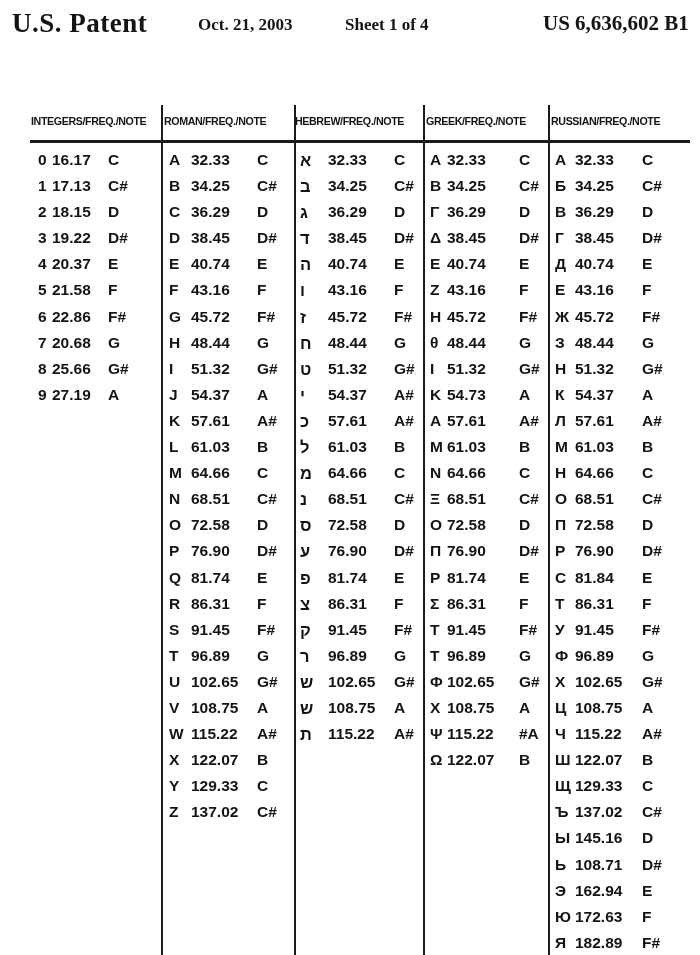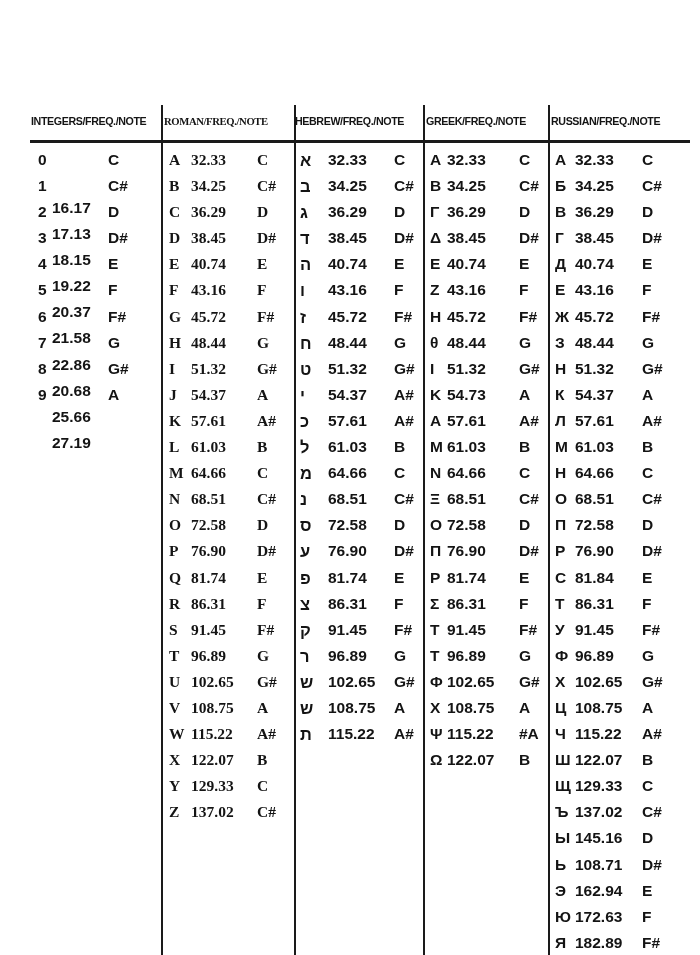--- a/index.html
+++ b/index.html
@@ -14,42 +14,48 @@
   .p-title{position:absolute;left:12px;top:8px;font-size:27px;letter-spacing:.5px;}
   .p-date{position:absolute;left:198px;top:15px;font-size:17px;}
   .p-sheet{position:absolute;left:345px;top:15px;font-size:17px;}
   .p-number{position:absolute;left:543px;top:11px;font-size:21px;}
   
   .ftable{position:absolute;left:30px;top:105px;width:660px;height:850px;}
   .vline{position:absolute;top:0;bottom:0;width:2px;background:#1a1a1a;}
   .vl1{left:131px;} .vl2{left:264px;} .vl3{left:393px;} .vl4{left:518px;}
   .hline{position:absolute;left:0;top:35px;width:660px;height:3px;background:#1a1a1a;}
   .col{position:absolute;top:0;bottom:0;}
-  .c1{left:0;width:131px;} .c2{left:133px;width:113px;font-family:Liberation Serif, serif;} .c3{left:264px;width:108px;}
+  .c1{left:0;width:131px;} .c2{left:133px;width:113px;} .c3{left:264px;width:108px;}
   .c4{left:395px;width:140px;} .c5{left:520px;width:140px;}
   .col-header{position:absolute;left:1px;top:10px;white-space:nowrap;
     font-size:11px;font-weight:bold;letter-spacing:-.4px;transform:scaleX(.97);
     transform-origin:left center;}
   .rows{position:absolute;left:0;right:0;top:42px;}
   .row{display:flex;height:26.1px;line-height:26.1px;
     font-size:15.5px;font-weight:600;white-space:nowrap;}
   .letter{display:inline-block;flex:none;}
   .freq{display:inline-block;flex:none;}
   .note{display:inline-block;flex:none;}
-  .c1 .row{padding-left:8px;}  .c1 .letter{width:14px;} .c1 .freq{width:56px;margin-top:48px;}
+  .c1 .row{padding-left:8px;}  .c1 .letter{width:14px;} .c1 .freq{width:56px;}
   .c2 .row{padding-left:6px;}  .c2 .letter{width:22px;} .c2 .freq{width:66px;}
   .c3 .row{padding-left:6px;}  .c3 .letter{width:28px;font-size:16.5px;font-weight:bold;} .c3 .freq{width:66px;}
   .c4 .row{padding-left:5px;}  .c4 .letter{width:17px;} .c4 .freq{width:72px;}
   .c5 .row{padding-left:5px;}  .c5 .letter{width:20px;} .c5 .freq{width:67px;}
 </style>
 </head>
 <body>
 
 <div class="page">
 
+  <div class="patent-header">
+    <span class="p-title">U.S. Patent</span>
+    <span class="p-date">Oct. 21, 2003</span>
+    <span class="p-sheet">Sheet 1 of 4</span>
+    <span class="p-number">US 6,636,602 B1</span>
+  </div>
 
   <div class="ftable">
     <div class="vline vl1"></div>
     <div class="vline vl2"></div>
     <div class="vline vl3"></div>
     <div class="vline vl4"></div>
     <div class="hline"></div>
 
     <div class="col c1">
       <div class="col-header">INTEGERS/FREQ./NOTE</div>

